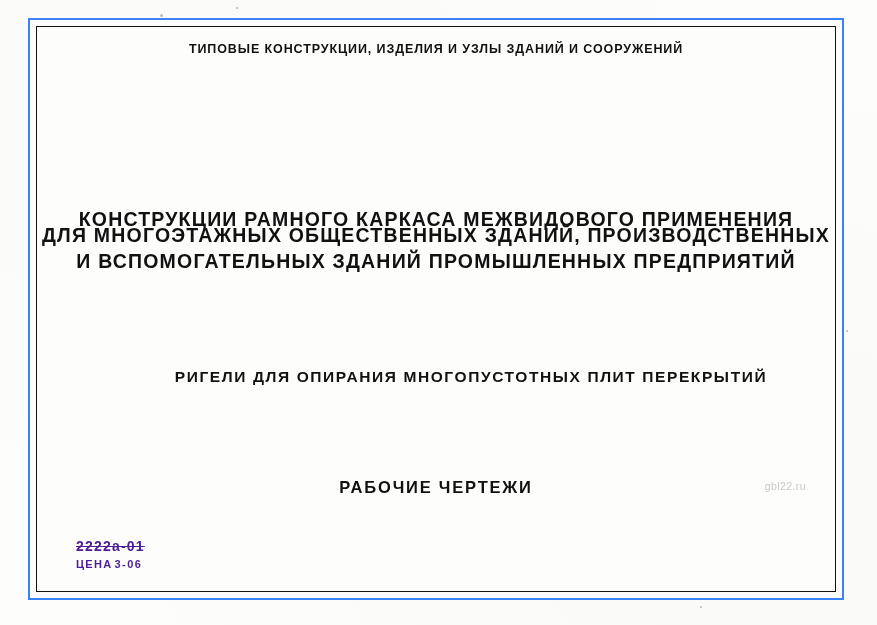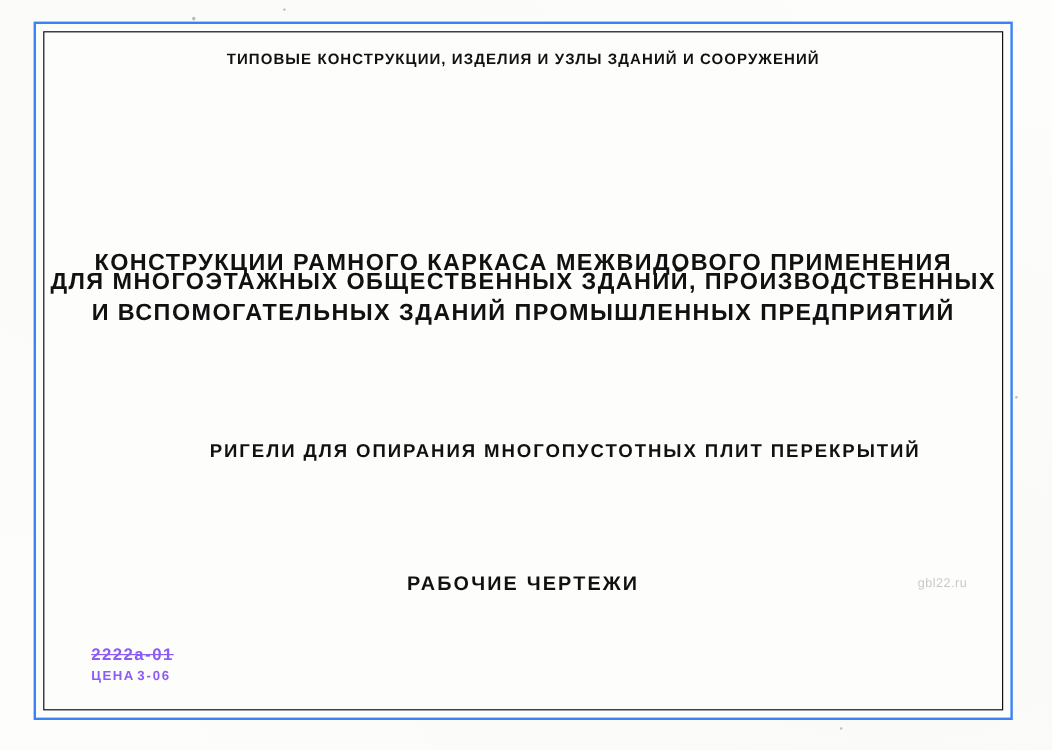--- a/index.html
+++ b/index.html
@@ -113,21 +113,21 @@
     letter-spacing: 1.8px;
     font-weight: 700;
     margin-top: 20px;
   }
 
   
   .stamp {
     position: absolute;
     left: 46px;
     bottom: 28px;
-    color: #8b5cf6;
+    color: #4c1d95;
     text-align: center;
   }
   .stamp-code {
     font-size: 14px;
     letter-spacing: 1.2px;
     font-weight: 700;
     text-decoration: line-through;
     text-decoration-thickness: 1px;
     display: inline-block;
   }

